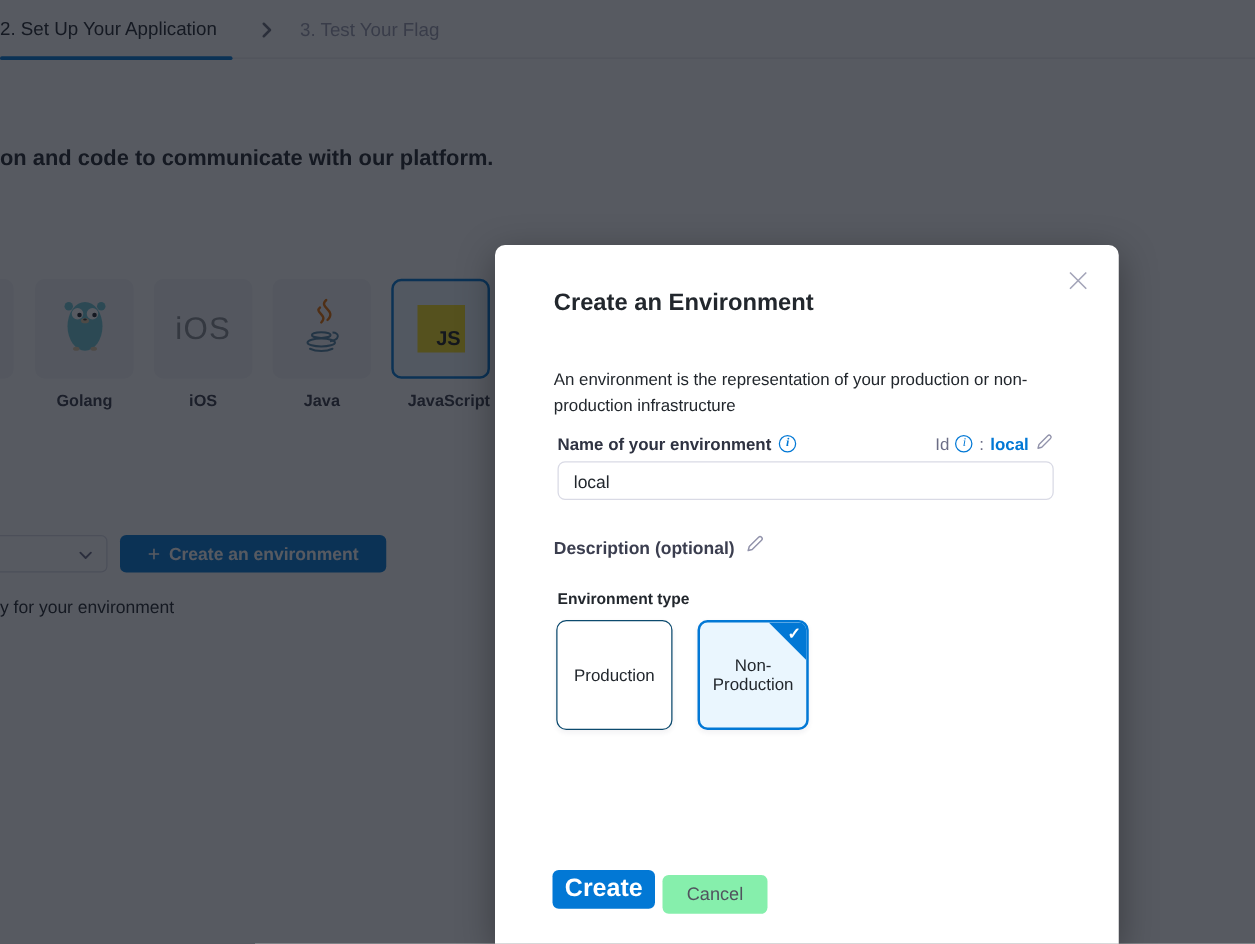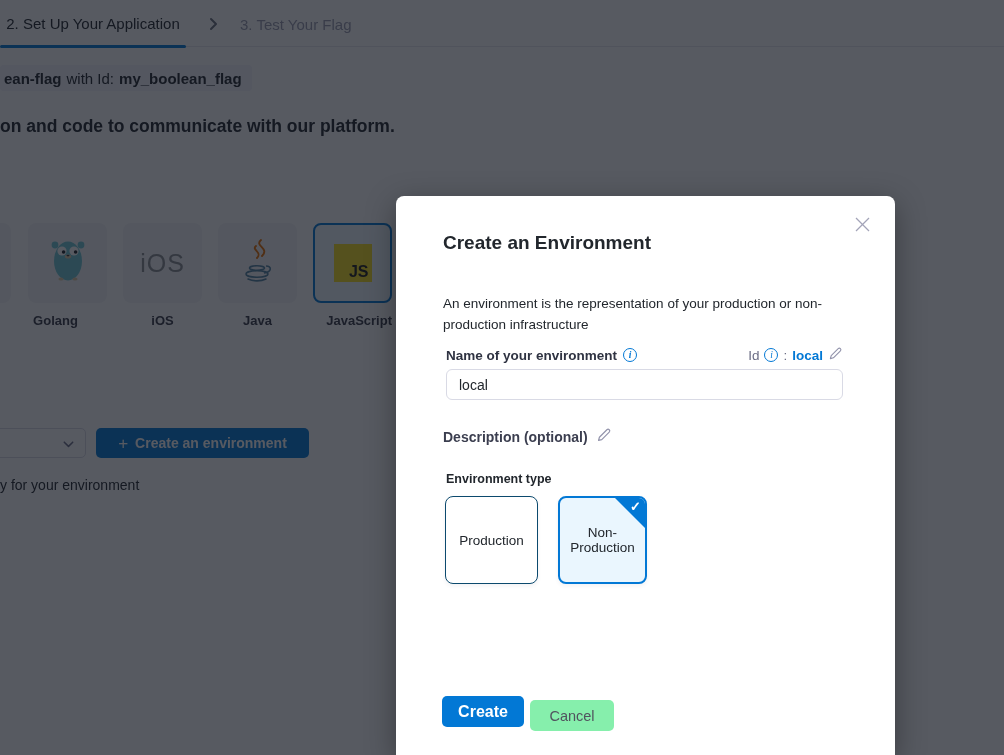--- a/index.html
+++ b/index.html
@@ -5,21 +5,21 @@
   * { margin:0; padding:0; box-sizing:border-box; }
   html,body { width:1004px; height:755px; overflow:hidden; background:#fff;
               font-family:"Liberation Sans", sans-serif; }
 
   
   #page { position:absolute; inset:0; background:#fff; }
 
   .tabbar { position:absolute; top:0; left:0; width:1004px; height:47px;
             background:#fff; border-bottom:1px solid #e8e8ee; }
   .tab-active { position:absolute; left:0; top:0; width:186px; height:47px;
-                display:flex; align-items:center; justify-content:center;
+                display:flex; align-items:center; justify-content:flex-start;
                 font-size:15px; color:#22272d; }
   .tab-underline { position:absolute; left:0; bottom:-1px; width:186px; height:3px;
                    background:#0278d5; border-radius:2px; }
   .tab-chevron { position:absolute; left:205px; top:16px; }
   .tab-next { position:absolute; left:240px; top:16px; font-size:15px; color:#9a9cb0; }
 
   .chip { position:absolute; left:0; top:65px; height:26px; display:inline-flex;
           align-items:center; padding:0 10px 0 4px; background:#f3f3fa;
           border-radius:4px; font-size:15px; color:#22272d; white-space:nowrap; }
   .chip b { font-weight:700; }
@@ -93,21 +93,21 @@
   .type-card.prod { left:49px; width:93px; }
   .type-card.nonprod { left:162px; width:89px; background:#eaf6fe;
                        border:2px solid #0278d5; overflow:hidden; }
   .nonprod .corner { position:absolute; top:0; right:0; width:0; height:0;
                      border-top:30px solid #0278d5; border-left:30px solid transparent; }
   .nonprod .check { position:absolute; top:1px; right:4px; color:#fff; font-size:13px;
                     font-weight:700; }
   .nonprod .card-text { padding:0 10px; }
   .btn-create { position:absolute; left:46px; top:500px; width:82px; height:31px;
                 background:#0278d5; color:#fff; border:none; border-radius:5px;
-                font-size:16px; font-weight:700; cursor:pointer;
+                font-size:20px; font-weight:700; cursor:pointer;
                 font-family:"Liberation Sans",sans-serif; }
   .btn-cancel { position:absolute; left:134px; top:504px; width:84px; height:31px;
                 background:#86efac; color:#51535e; border:none; border-radius:5px;
                 font-size:14.5px; font-weight:400; cursor:pointer;
                 font-family:"Liberation Sans",sans-serif; }
 </style>
 </head>
 <body>
 
 <div id="page">
@@ -118,25 +118,20 @@
       <div class="tab-underline"></div>
     </div>
     <span class="tab-chevron">
       <svg width="16" height="16" viewBox="0 0 16 16">
           <polyline points="6,3 11,8 6,13" fill="none" stroke="#6b6f7c" stroke-width="2" stroke-linecap="round" stroke-linejoin="round"></polyline>
         </svg>
     </span>
     <span class="tab-next">3. Test Your Flag</span>
   </div>
 
-  <div class="chip">
-    <b>ean-flag</b>
-    <span class="mid">with Id:</span>
-    <b>my_boolean_flag</b>
-  </div>
 
   <div class="heading">on and code to communicate with our platform.</div>
 
   <div class="tile" style="left:-68px;"></div>
 
   <div class="tile" style="left:28px;">
     <span>
       <svg width="40" height="46" viewBox="0 0 40 46">
         <circle cx="7" cy="7" r="3.4" fill="#6fc7d4"></circle>
         <circle cx="33" cy="7" r="3.4" fill="#6fc7d4"></circle>
@@ -169,21 +164,21 @@
       </svg>
     </span>
   </div>
 
   <div class="tile selected" style="left:313px;">
     <div class="js-box">
       <span>JS</span>
     </div>
   </div>
 
-  <div class="tile-label" style="left:16px;">Golang</div>
+  <div class="tile-label" style="left:28px;">Golang</div>
   <div class="tile-label" style="left:123px;">iOS</div>
   <div class="tile-label" style="left:218px;">Java</div>
   <div class="tile-label" style="left:313px;text-align:right;">JavaScript</div>
 
   <div class="env-select">
     <svg width="15" height="15" viewBox="0 0 16 16">
         <polyline points="3.5,5.5 8,10 12.5,5.5" fill="none" stroke="#6b6d85" stroke-width="1.6" stroke-linecap="round" stroke-linejoin="round"></polyline>
       </svg>
   </div>
 

